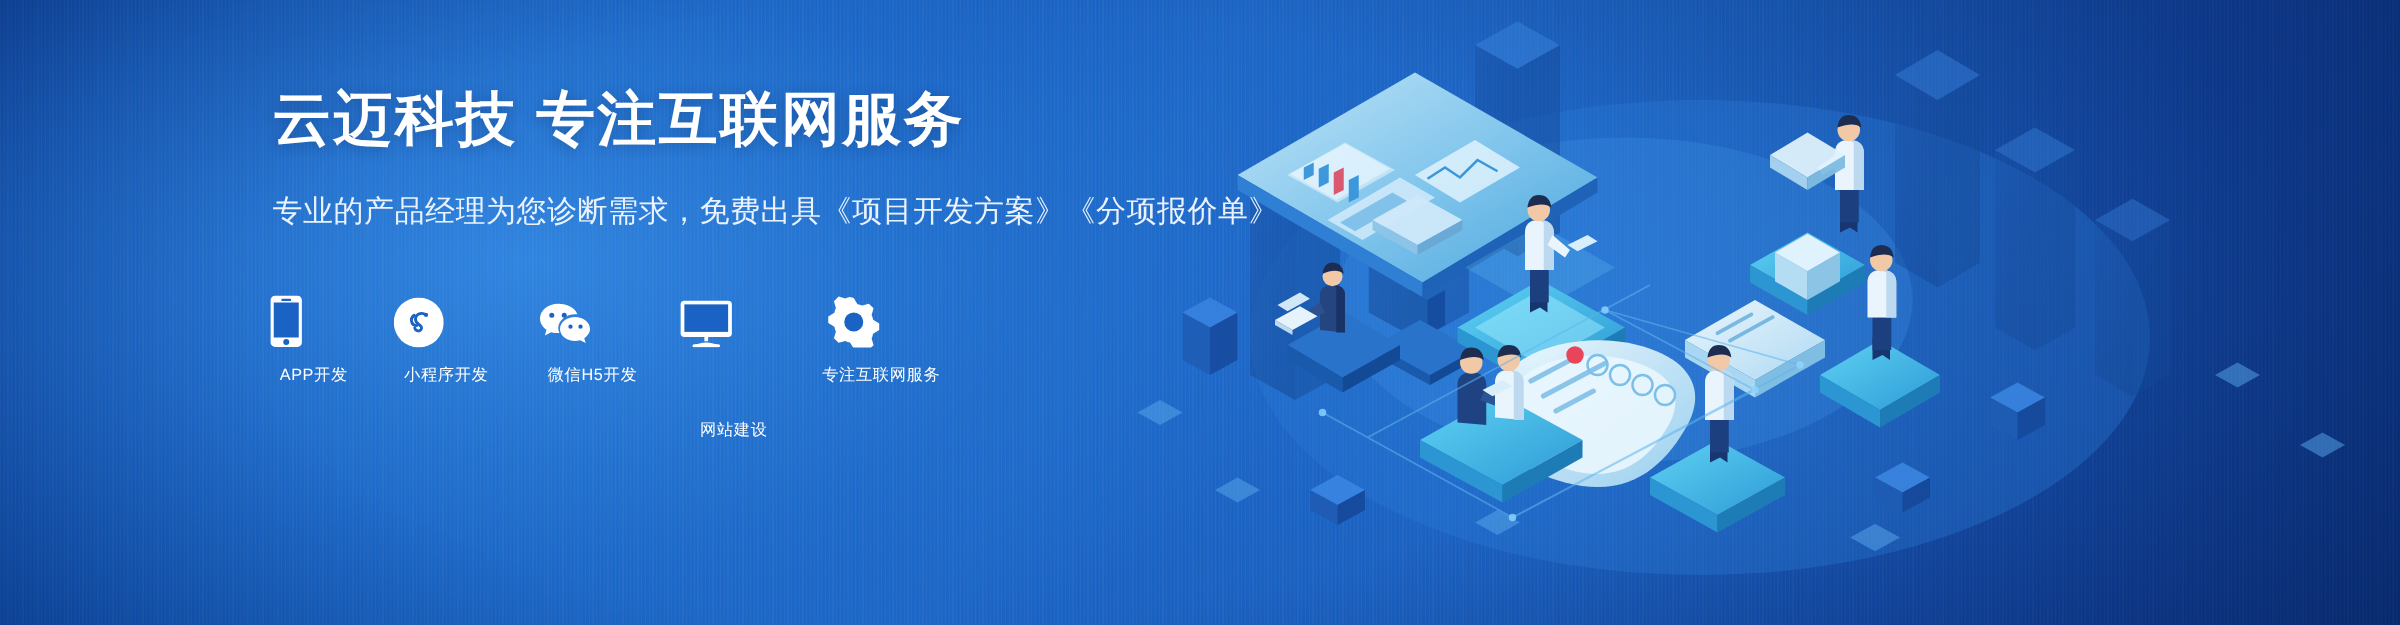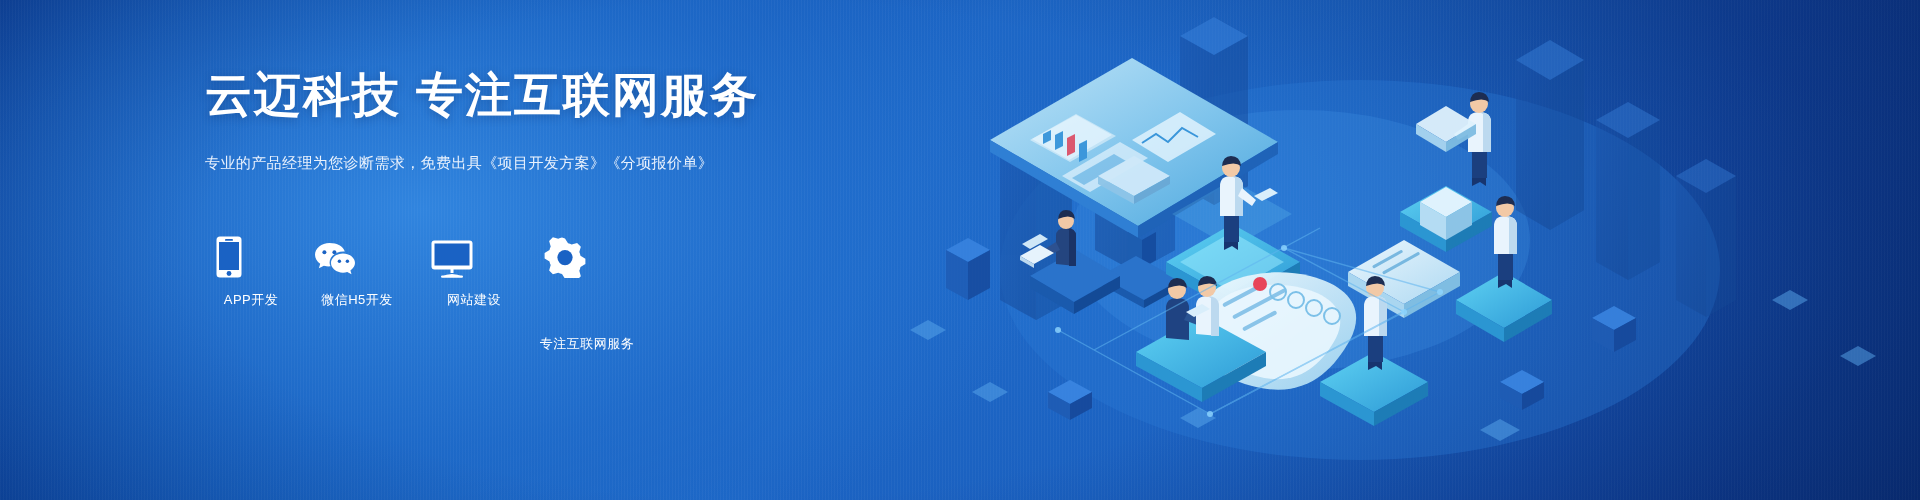--- a/index.html
+++ b/index.html
@@ -18,28 +18,28 @@
     position:absolute;inset:0;
     background-image:repeating-linear-gradient(90deg, rgba(255,255,255,0.035) 0px, rgba(255,255,255,0.035) 1px, rgba(255,255,255,0) 1px, rgba(255,255,255,0) 3px);
     pointer-events:none;
   }
   .vign{
     position:absolute;inset:0;pointer-events:none;
     background:radial-gradient(ellipse 1400px 620px at 760px 250px, rgba(0,0,0,0) 40%, rgba(3,26,74,0.42) 100%);
   }
 
   
-  .copy{position:absolute;left:205px;top:66px;width:720px;z-index:6;}
+  .copy{position:absolute;left:218px;top:66px;width:720px;z-index:6;}
   .title{
     font-size:47px;font-weight:bold;color:#ffffff;letter-spacing:2px;
     line-height:1.25;white-space:nowrap;margin:0 0 26px 0;
     text-shadow:0 2px 10px rgba(2,25,70,0.28);
   }
   .sub{
-    font-size:15px;color:#eaf2fd;line-height:1.62;letter-spacing:0.4px;
+    font-size:24px;color:#eaf2fd;line-height:1.62;letter-spacing:0.4px;
     white-space:nowrap;font-weight:normal;
   }
   .sub div{margin:0;}
 
   
   .services{position:absolute;left:203px;top:232px;display:flex;gap:44px;z-index:6;}
   .svc{width:64px;display:flex;flex-direction:column;align-items:center;}
   .svc .ico{height:46px;display:flex;align-items:flex-end;justify-content:center;}
   .svc .lbl{
     margin-top:13px;font-size:13px;color:#ffffff;white-space:nowrap;letter-spacing:0.5px;margin-left:44px;
@@ -376,20 +376,31 @@
         <svg width="26" height="42" viewBox="0 0 26 42">
           <rect x="0.5" y="0.5" width="25" height="41" rx="3.5" fill="#ffffff"></rect>
           <rect x="3" y="6" width="20" height="28" fill="#1a62c4"></rect>
           <rect x="9" y="3" width="8" height="1.8" rx="0.9" fill="#1a62c4"></rect>
           <circle cx="13" cy="37.5" r="2.4" fill="#1a62c4"></circle>
         </svg>
       </span>
       <span class="lbl">APP开发</span>
     </div>
 
+    <div class="svc">
+      <span class="ico">
+        <svg width="40" height="40" viewBox="0 0 40 40">
+          <circle cx="20" cy="20" r="20" fill="#ffffff"></circle>
+          <path d="M24.5 13.2c-3.1-1.4-6.6 0.4-7.1 3.6-0.35 2.3 0.9 3.6 2.7 4.8 1.5 1.0 2.3 1.7 2.1 3.0-0.25 1.6-1.95 2.4-3.5 1.9-1.05-0.35-1.7-1.1-1.9-2.1" fill="none" stroke="#1a62c4" stroke-width="2.3" stroke-linecap="round"></path>
+          <path d="M16.4 14.2c-2.0 1.4-2.7 3.6-2.0 5.6 0.6 1.7 2.1 2.7 3.9 2.7" fill="none" stroke="#1a62c4" stroke-width="2.3" stroke-linecap="round"></path>
+          <circle cx="25.8" cy="13.9" r="1.7" fill="#1a62c4"></circle>
+        </svg>
+      </span>
+      <span class="lbl">小程序开发</span>
+    </div>
 
     <div class="svc">
       <span class="ico">
         <svg width="44" height="40" viewBox="0 0 44 40">
           <path d="M16.5 5C8.5 5 2 10.3 2 16.8c0 3.6 2 6.8 5.2 9l-1.3 4.5 5-2.6c1.6 0.45 3.3 0.7 5.1 0.7 0.5 0 1 0 1.5-0.06C16.9 27.1 16.6 25.9 16.6 24.6c0-6.2 6.1-11.2 13.7-11.2 0.5 0 1 0.02 1.5 0.07C30.4 8.5 24.1 5 16.5 5z" fill="#ffffff"></path>
           <circle cx="11.4" cy="14.2" r="2.0" fill="#1a62c4"></circle>
           <circle cx="21.4" cy="14.2" r="2.0" fill="#1a62c4"></circle>
           <path d="M42 25.1c0-5.3-5.4-9.6-12-9.6s-12 4.3-12 9.6c0 5.3 5.4 9.6 12 9.6 1.5 0 2.9-0.22 4.2-0.6l4.3 2.2-1.1-3.8C40.2 30.6 42 28.0 42 25.1z" fill="#ffffff"></path>
           <circle cx="26.4" cy="23.3" r="1.7" fill="#1a62c4"></circle>
           <circle cx="34.4" cy="23.3" r="1.7" fill="#1a62c4"></circle>

